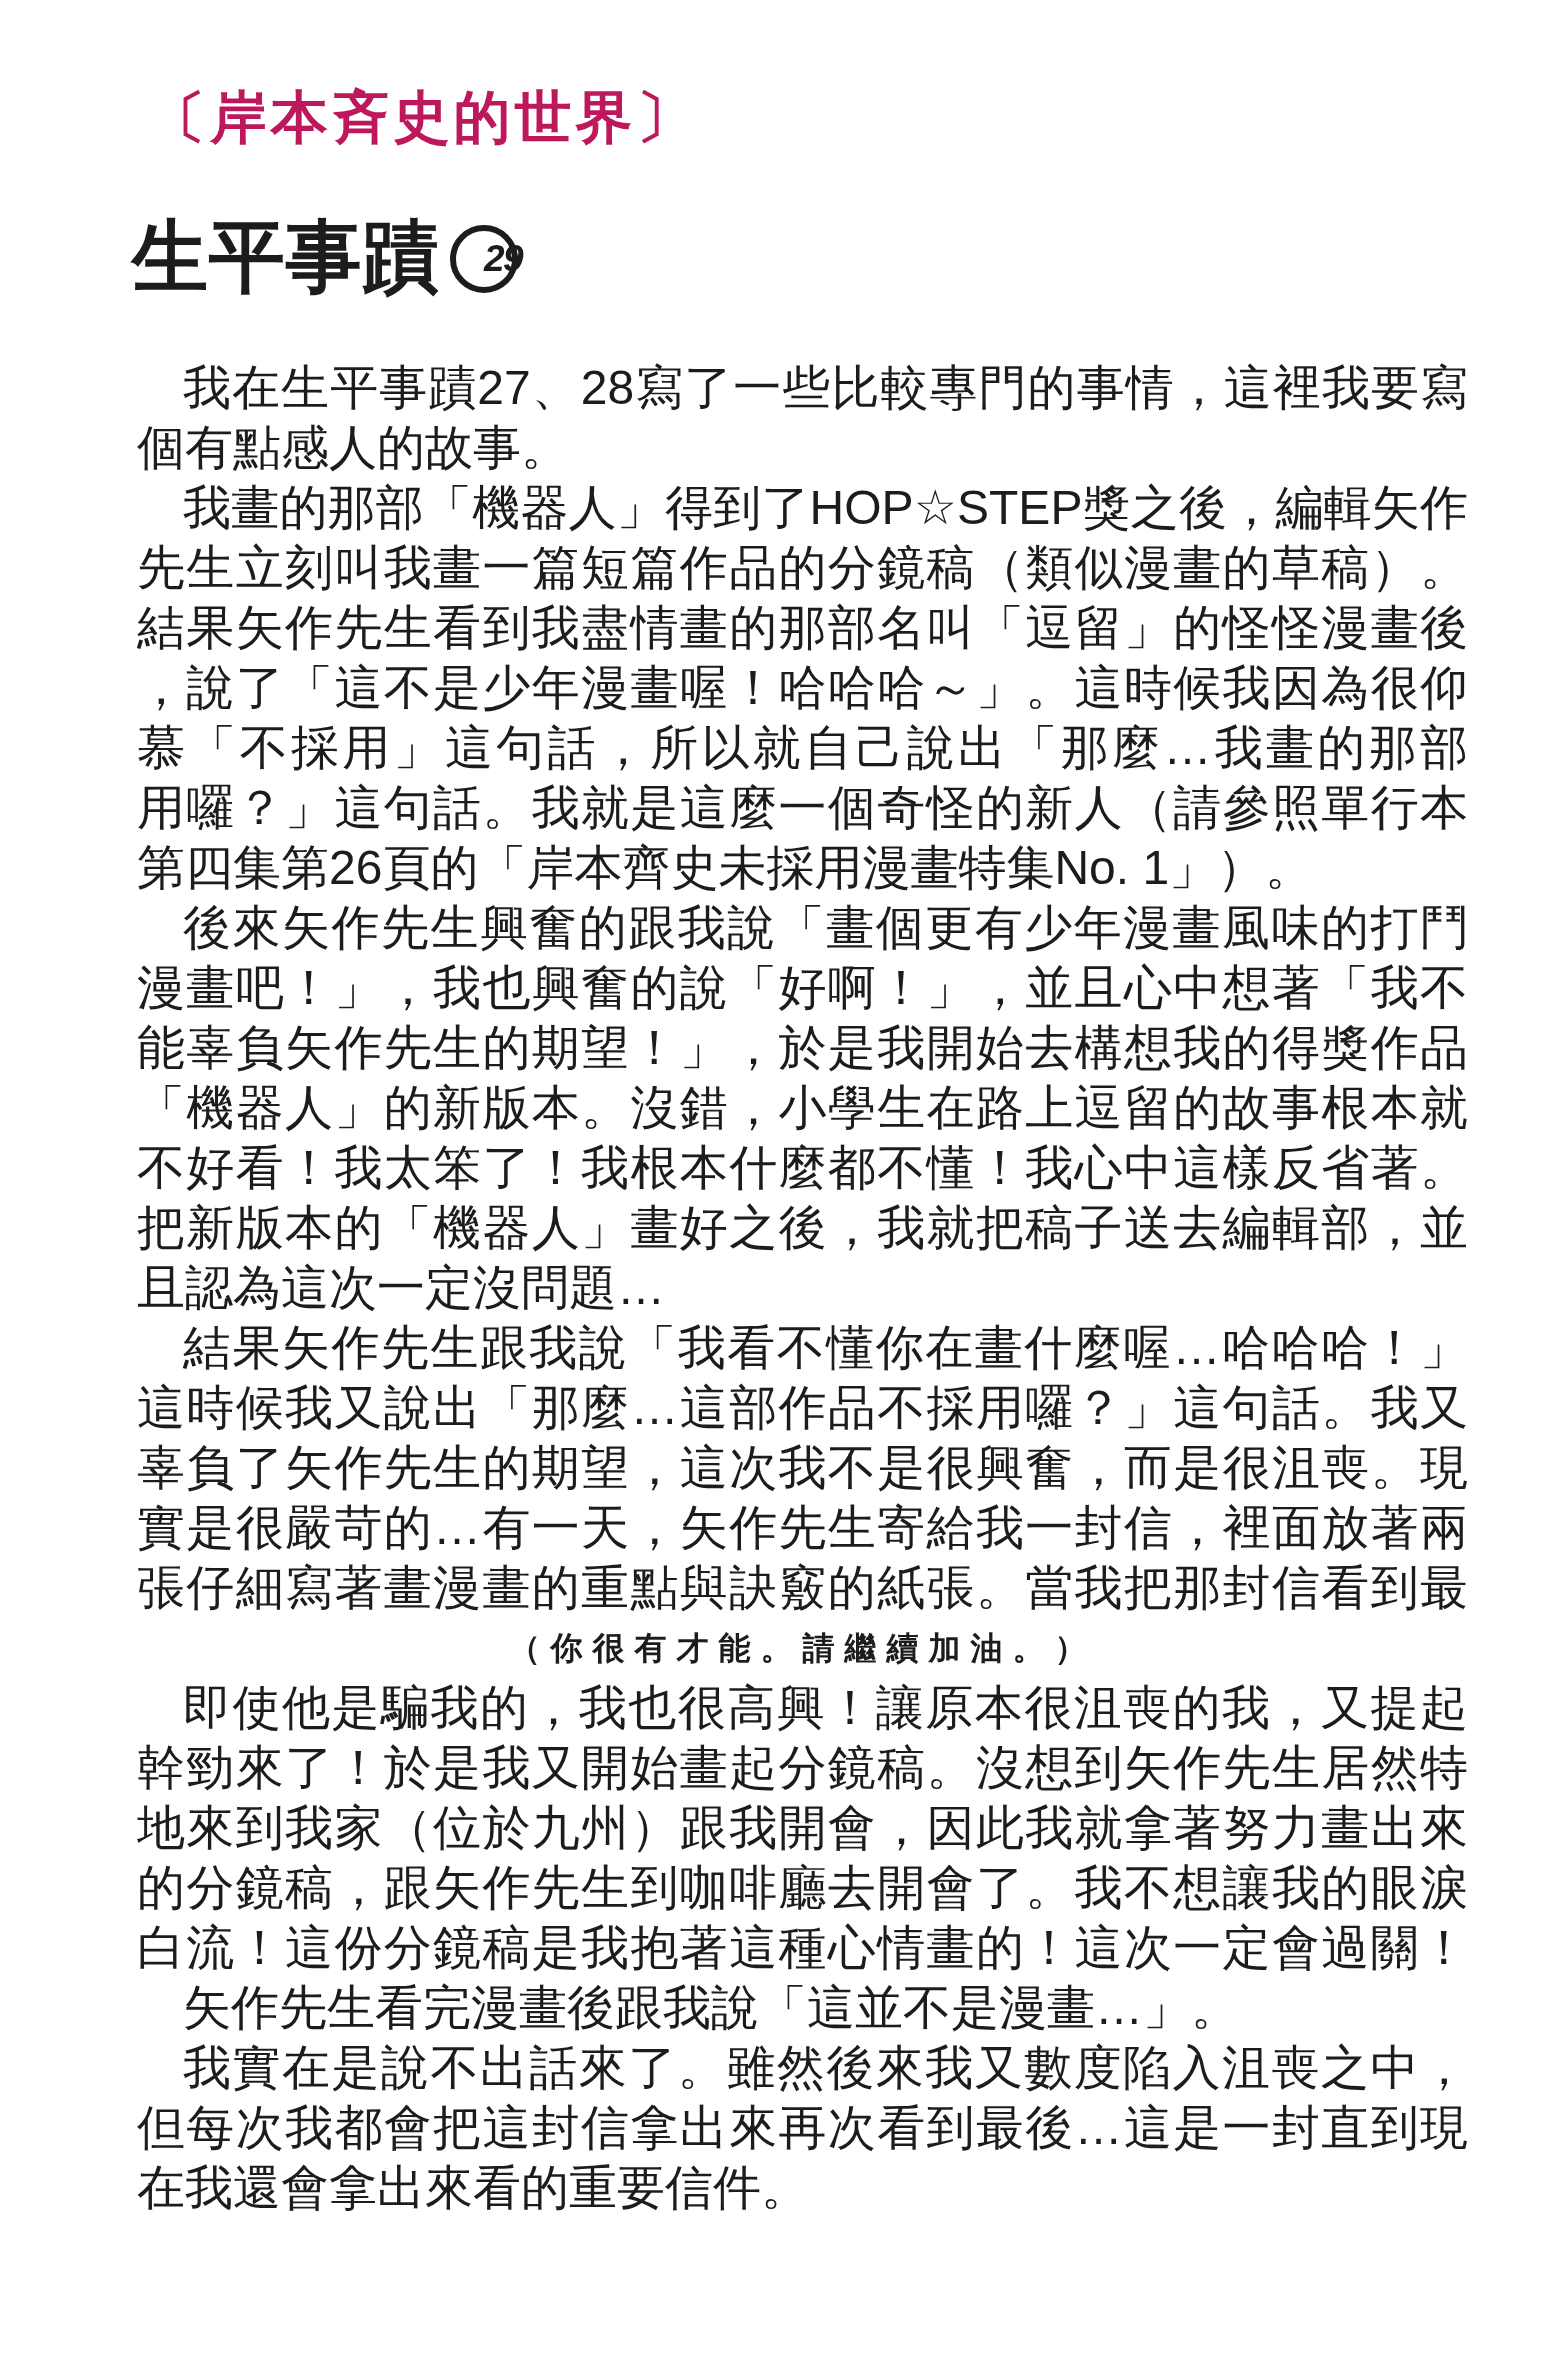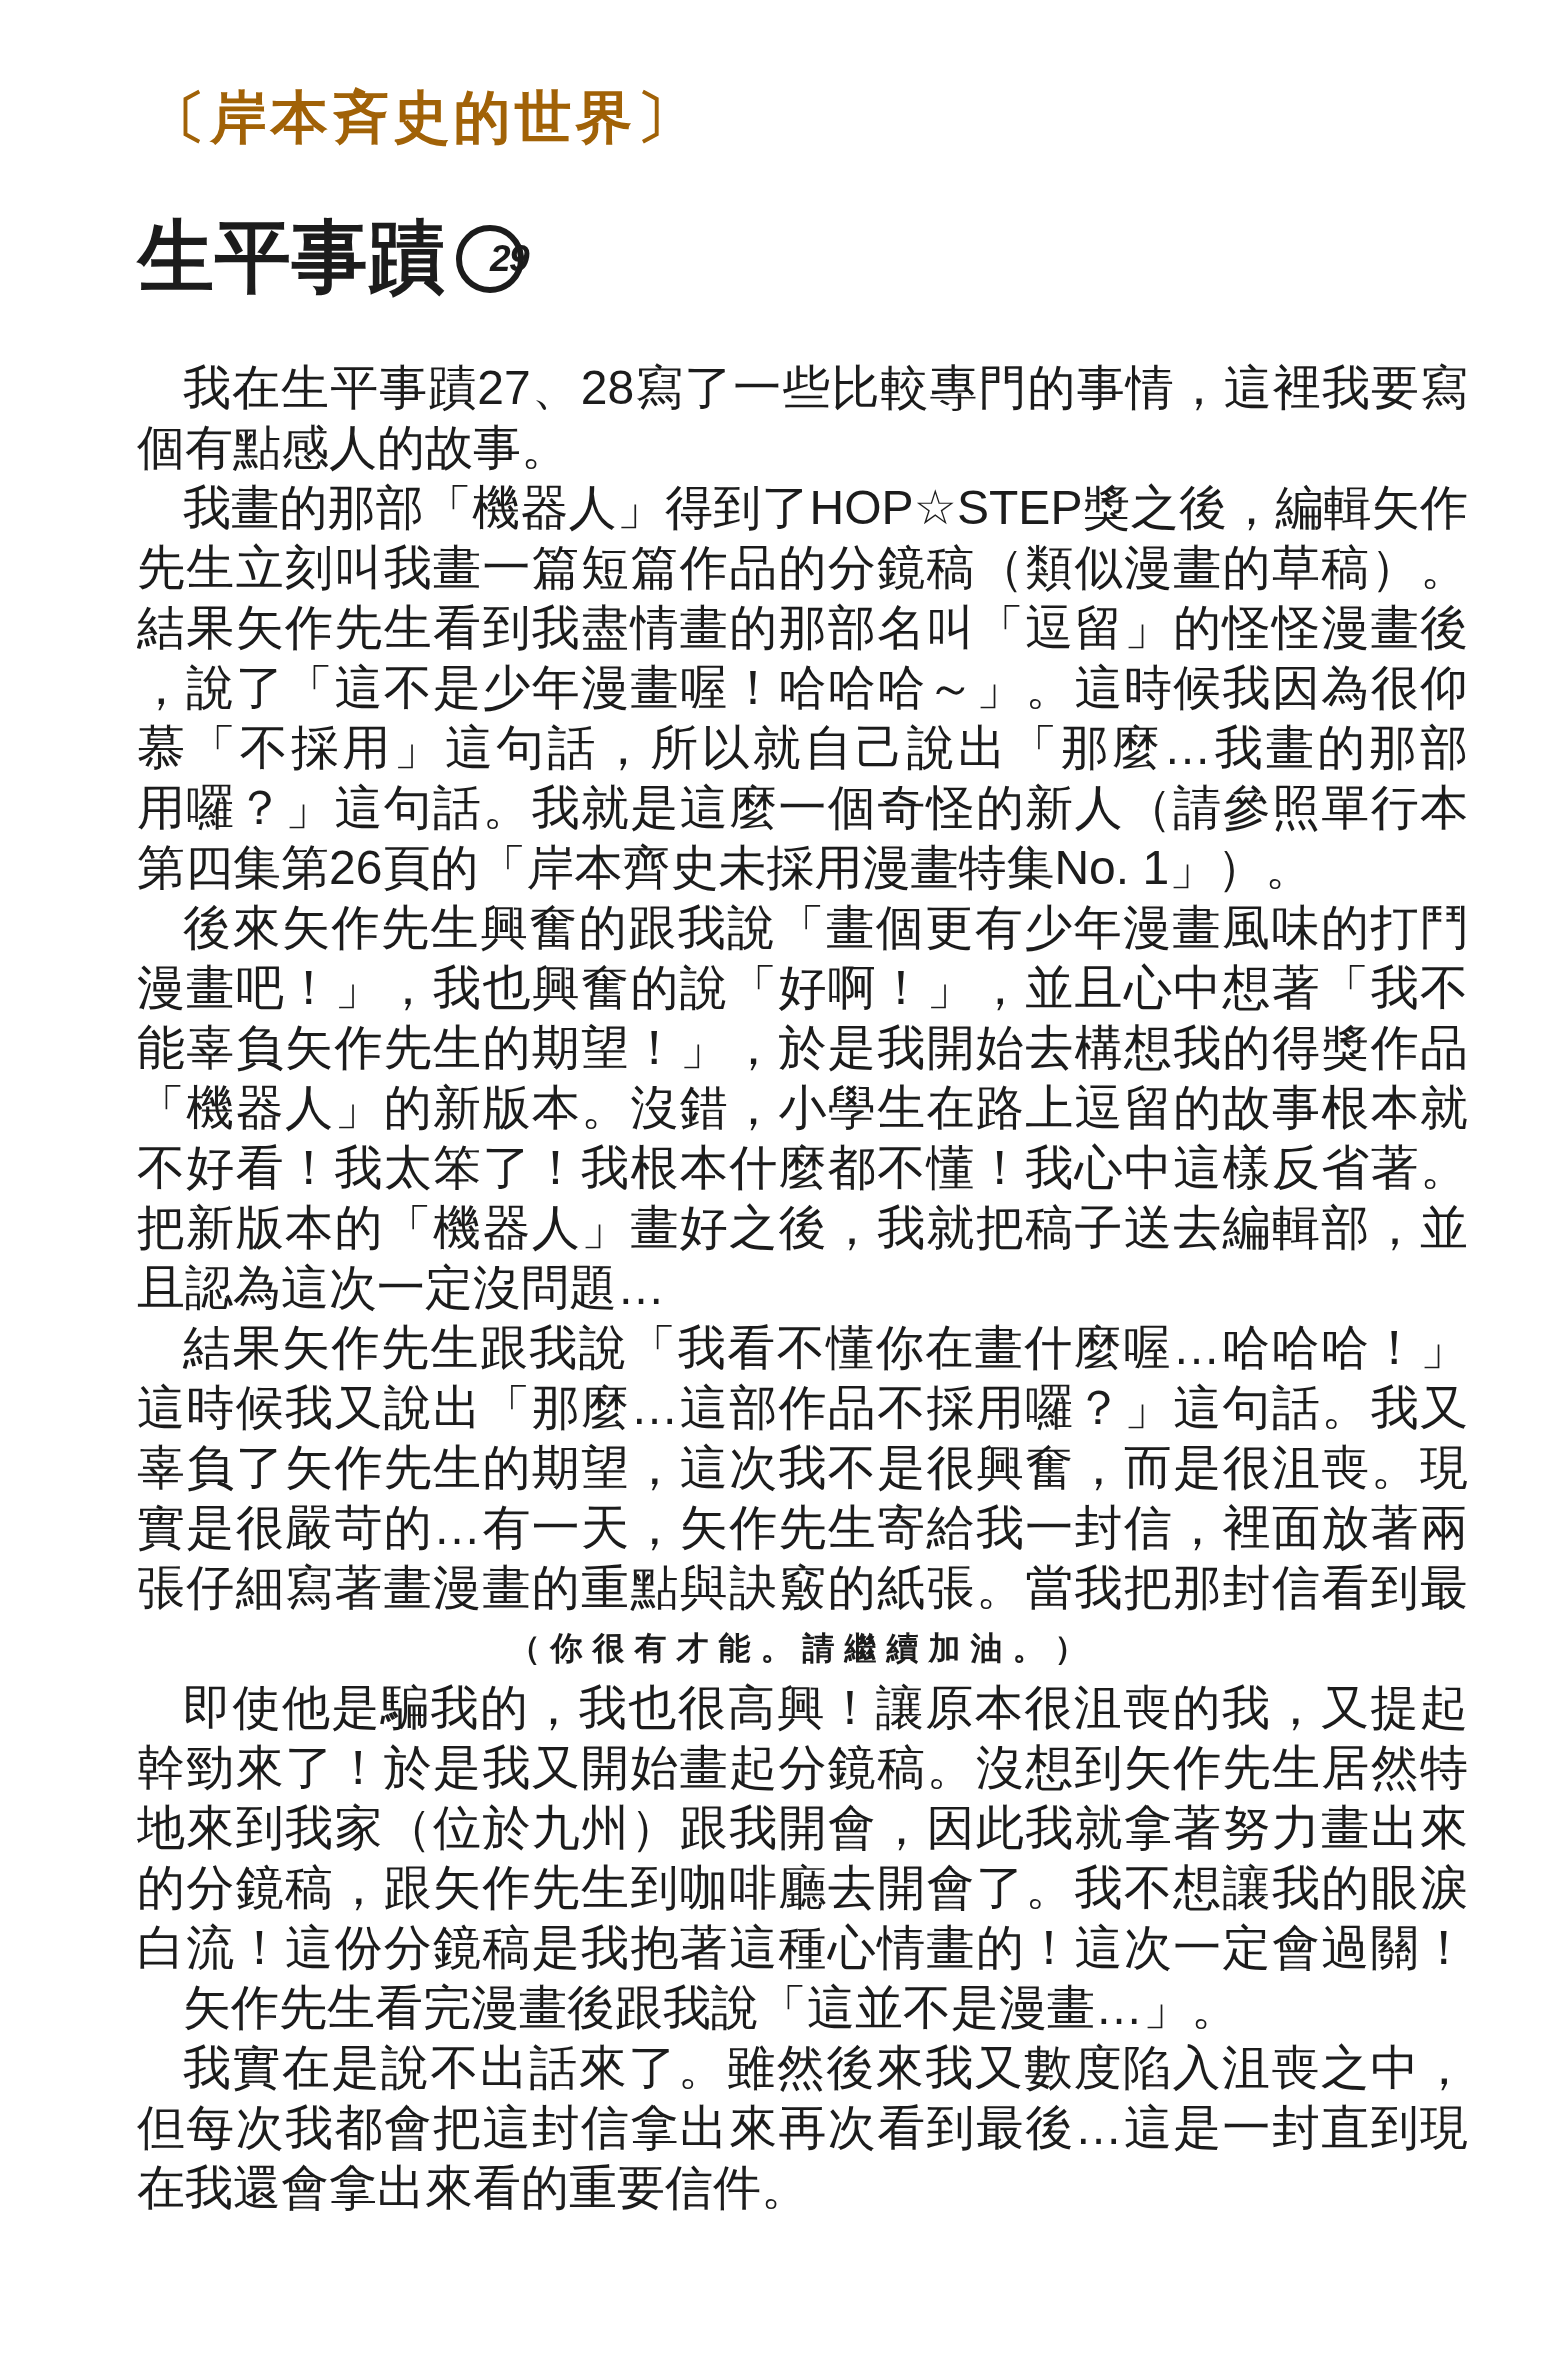--- a/index.html
+++ b/index.html
@@ -16,27 +16,27 @@
     overflow: hidden;
   }
   
   .section-header {
     position: absolute;
     left: 149px; top: 80px;
     font-family: "DejaVu Serif", "Liberation Serif", serif;
     font-size: 57px;
     font-weight: 600;
     letter-spacing: 3.9px;
-    color: #a16207;
+    color: #be185d;
     white-space: nowrap;
   }
   
   .title-row {
     position: absolute;
-    left: 138px; top: 207px;
+    left: 132px; top: 207px;
     display: flex;
     align-items: center;
     gap: 10.8px;
   }
   .title-text {
     font-size: 76px;
     font-weight: 900;
     letter-spacing: 0.8px;
     white-space: nowrap;
     transform: scaleY(1.04);

